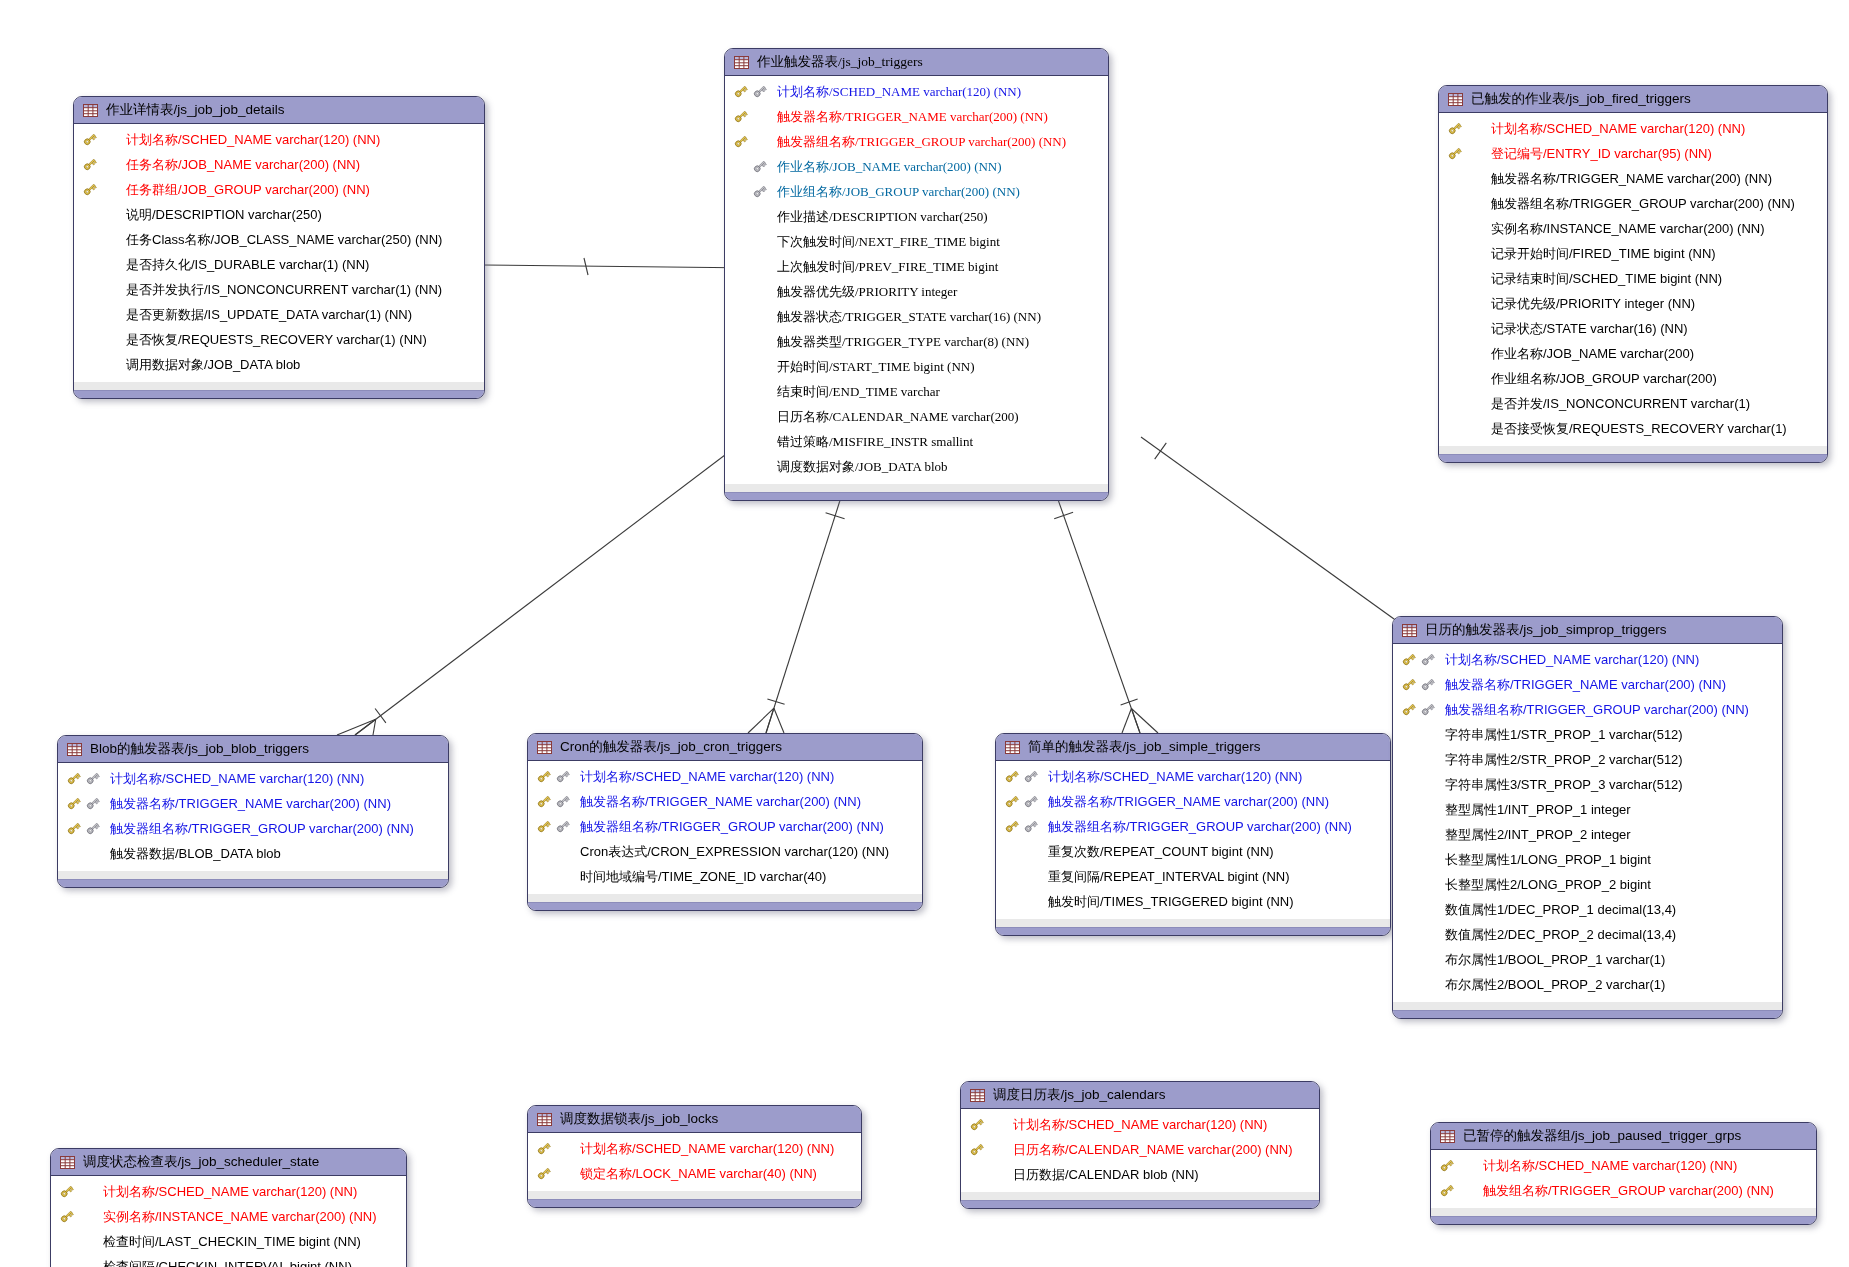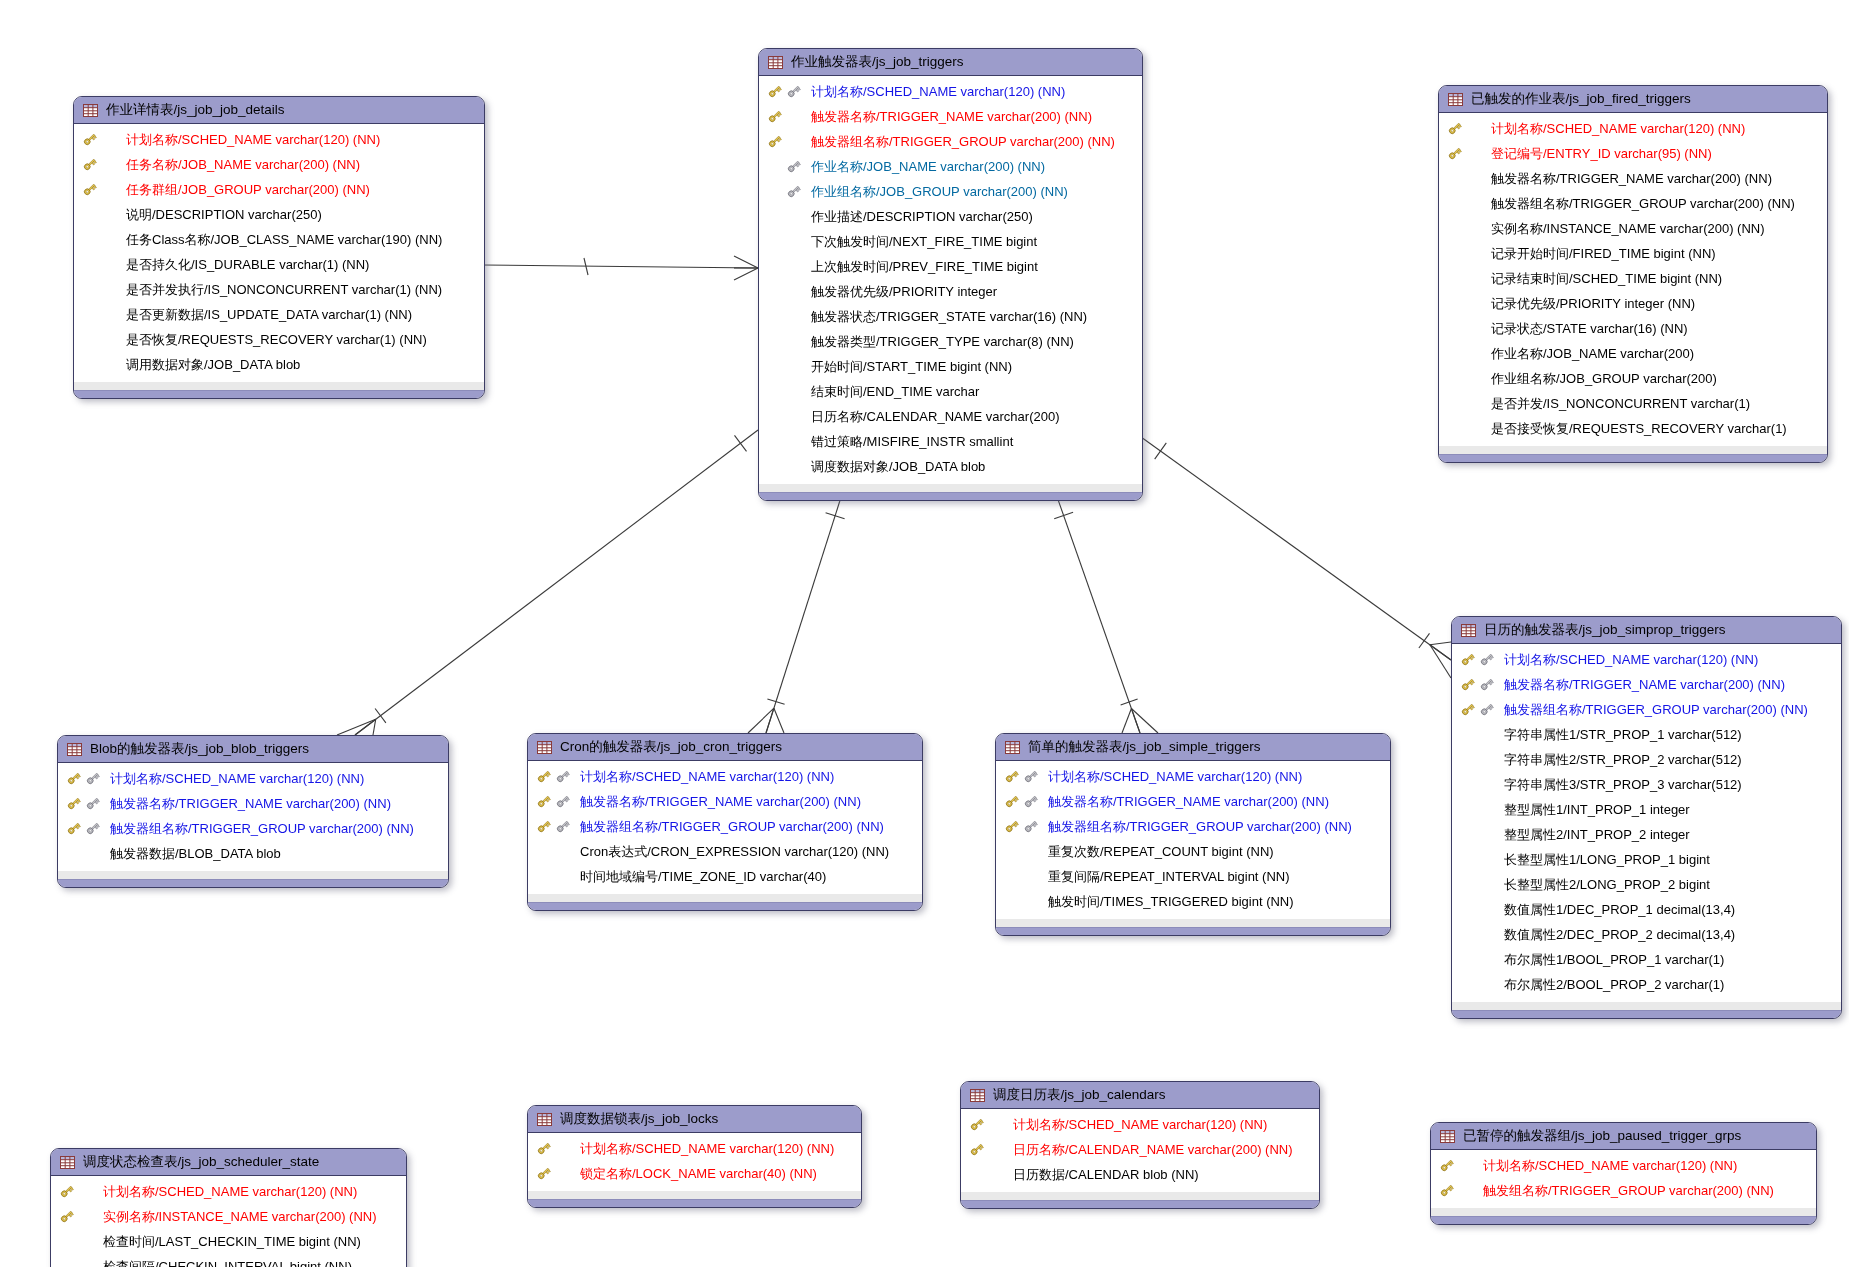--- a/index.html
+++ b/index.html
@@ -129,42 +129,42 @@
                 <circle cx="4.6" cy="8" r="3" fill="#e6c84f" stroke="#8f731a" stroke-width="0.9"></circle>
                 <circle cx="4.6" cy="8" r="1.2" fill="#ffffff" stroke="#8f731a" stroke-width="0.5"></circle>
               </g>
             </svg></span>
           <span class="field-text">任务群组/JOB_GROUP varchar(200) (NN)</span>
         </div>
         <div class="field-row f-plain">
           <span class="field-text">说明/DESCRIPTION varchar(250)</span>
         </div>
         <div class="field-row f-plain">
-          <span class="field-text">任务Class名称/JOB_CLASS_NAME varchar(190) (NN)</span>
+          <span class="field-text">任务Class名称/JOB_CLASS_NAME varchar(250) (NN)</span>
         </div>
         <div class="field-row f-plain">
           <span class="field-text">是否持久化/IS_DURABLE varchar(1) (NN)</span>
         </div>
         <div class="field-row f-plain">
           <span class="field-text">是否并发执行/IS_NONCONCURRENT varchar(1) (NN)</span>
         </div>
         <div class="field-row f-plain">
           <span class="field-text">是否更新数据/IS_UPDATE_DATA varchar(1) (NN)</span>
         </div>
         <div class="field-row f-plain">
           <span class="field-text">是否恢复/REQUESTS_RECOVERY varchar(1) (NN)</span>
         </div>
         <div class="field-row f-plain">
           <span class="field-text">调用数据对象/JOB_DATA blob</span>
         </div>
       </div>
       <div class="footer-gray"></div>
       <div class="footer-lav"></div>
     </div>
-    <div class="entity" style="left: 758px; top: 48px; width: 383px;">
+    <div class="entity" style="left: 724px; top: 48px; width: 383px; font-family: Liberation Serif, serif;">
       <div class="entity-header">
         <span class="tbl-icon">
           <svg width="15" height="13" viewBox="0 0 15 13">
             <rect x="0.5" y="0.5" width="14" height="12" fill="#ffffff" stroke="#8a3b3b"></rect>
             <rect x="0.5" y="0.5" width="14" height="3.2" fill="#b9b9dc" stroke="#8a3b3b"></rect>
             <line x1="5.2" y1="0.5" x2="5.2" y2="12.5" stroke="#8a3b3b"></line>
             <line x1="9.9" y1="0.5" x2="9.9" y2="12.5" stroke="#8a3b3b"></line>
             <line x1="0.5" y1="6.8" x2="14.5" y2="6.8" stroke="#8a3b3b"></line>
             <line x1="0.5" y1="9.7" x2="14.5" y2="9.7" stroke="#8a3b3b"></line>
           </svg>
@@ -611,21 +611,21 @@
         <div class="field-row f-plain">
           <span class="field-text">重复间隔/REPEAT_INTERVAL bigint (NN)</span>
         </div>
         <div class="field-row f-plain">
           <span class="field-text">触发时间/TIMES_TRIGGERED bigint (NN)</span>
         </div>
       </div>
       <div class="footer-gray"></div>
       <div class="footer-lav"></div>
     </div>
-    <div class="entity" style="left: 1451px; top: 616px; width: 389px;">
+    <div class="entity" style="left: 1392px; top: 616px; width: 389px;">
       <div class="entity-header">
         <span class="tbl-icon">
           <svg width="15" height="13" viewBox="0 0 15 13">
             <rect x="0.5" y="0.5" width="14" height="12" fill="#ffffff" stroke="#8a3b3b"></rect>
             <rect x="0.5" y="0.5" width="14" height="3.2" fill="#b9b9dc" stroke="#8a3b3b"></rect>
             <line x1="5.2" y1="0.5" x2="5.2" y2="12.5" stroke="#8a3b3b"></line>
             <line x1="9.9" y1="0.5" x2="9.9" y2="12.5" stroke="#8a3b3b"></line>
             <line x1="0.5" y1="6.8" x2="14.5" y2="6.8" stroke="#8a3b3b"></line>
             <line x1="0.5" y1="9.7" x2="14.5" y2="9.7" stroke="#8a3b3b"></line>
           </svg>

